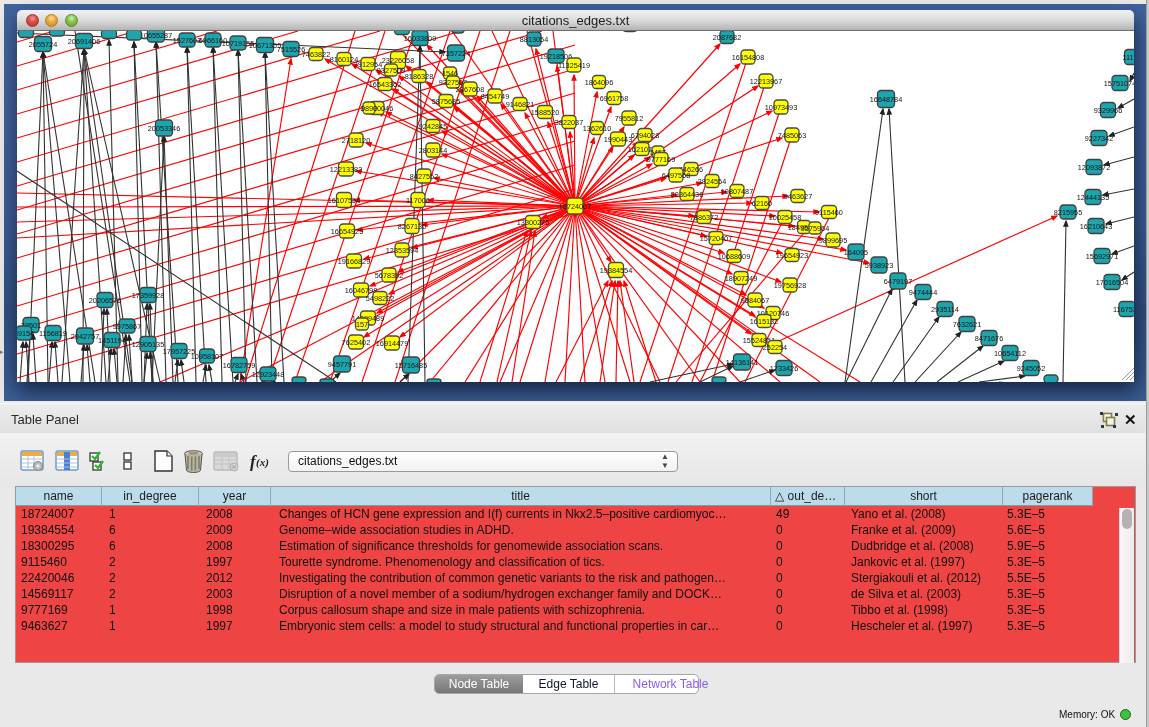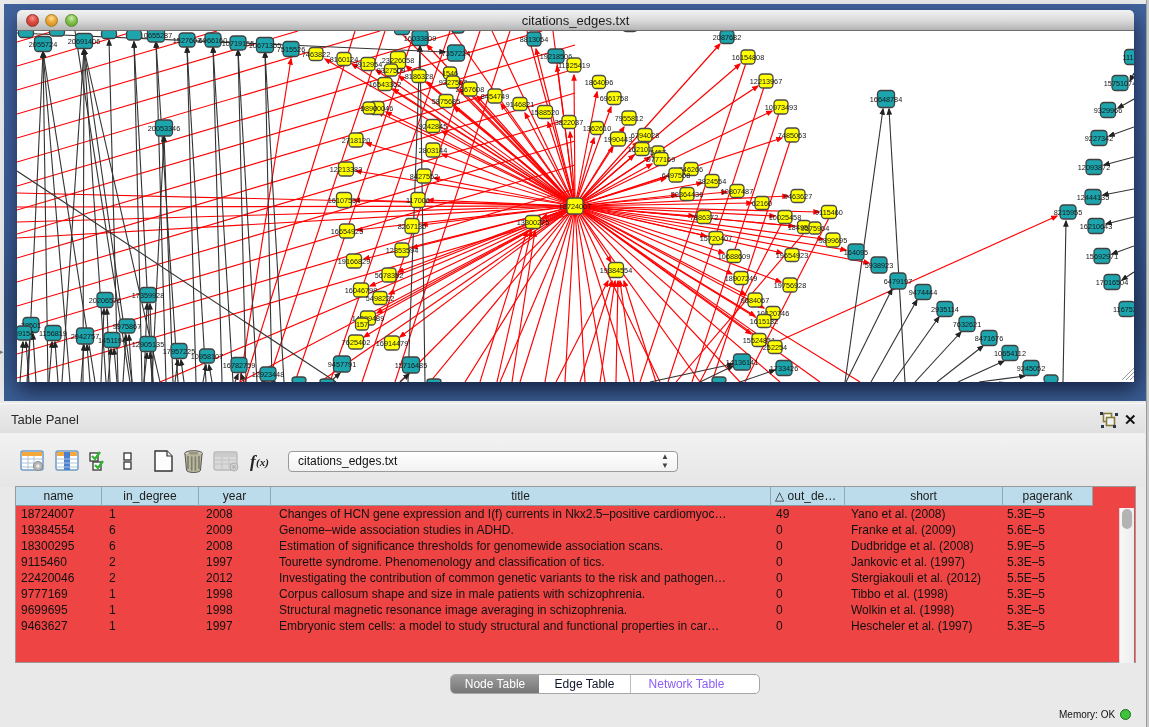--- a/index.html
+++ b/index.html
@@ -30,21 +30,21 @@
 #thead{position:absolute;left:0;top:0;height:19px;width:1077px;display:flex;background:#bcdcec;border-bottom:1px solid #8899a0}
 #thead div{border-right:1px solid #90a8b4;font-size:12px;color:#1c1c1c;text-align:center;line-height:18px;height:19px}
 .h0{width:86px}.h1{width:97px}.h2{width:72px}.h3{width:500px}.h4{width:74px;text-align:left!important;padding-left:4px}.h5{width:158px}.h6{width:90px}
 #tbody{position:absolute;left:0;top:20px;width:1119px}
 .tr{height:16px;white-space:nowrap;font-size:12px;color:#111}
 .tr span{display:inline-block;overflow:hidden;vertical-align:top;line-height:15px}
 .c0{width:86px;padding-left:5px}.c1{width:97px;padding-left:7px}.c2{width:72px;padding-left:7px}.c3{width:500px;padding-left:8px}
 .c4{width:74px;padding-left:5px}.c5{width:158px;padding-left:6px}.c6{width:90px;padding-left:4px}
 #vsb{position:absolute;left:1103px;top:21px;width:15px;height:155px;background:linear-gradient(to right,#f7f7f7,#ededed);border-left:1px solid #d8d8d8}
 #vsb .th{position:absolute;left:2px;top:1px;width:10px;height:20px;border-radius:5px;background:#b3b3b3}
-#tabs{position:absolute;left:450px;top:273px;width:310px;height:20px;border:1px solid #a6a6a6;border-radius:5px;background:#fff;font-size:12px}
+#tabs{position:absolute;left:434px;top:273px;width:265px;height:20px;border:1px solid #a6a6a6;border-radius:5px;background:#fff;font-size:12px}
 #tabs div{position:absolute;top:0;height:18px;line-height:18px;text-align:center}
 #seg1{left:0;width:88px;background:linear-gradient(to bottom,#9d9d9d,#767676);color:#fff;border-radius:4px 0 0 4px}
 #seg2{left:88px;width:92px;color:#0f172a;border-right:1px solid #bbb}
 #seg3{left:180px;width:111px;color:#8b5cf6}
 #mem{position:absolute;left:1059px;top:308px;font-size:10px;color:#111}
 #memdot{position:absolute;left:1120px;top:308px;width:11px;height:11px;border-radius:50%;background:#3ec43a;border:1.5px solid #1d661c}
 #lnub{position:absolute;left:0px;top:348px;width:4px;height:9px;font-size:7px;color:#777}
 #nub{position:absolute;left:570px;top:402px;width:11px;height:5px;border:1.5px solid #8a8a8a;border-bottom:none;border-radius:6px 6px 0 0;background:#ececec}
 </style></head><body>
 <div id="app">
@@ -647,22 +647,22 @@
           <div class="h4">△ out_de…</div>
           <div class="h5">short</div>
           <div class="h6">pagerank</div>
         </div>
      <div id="tbody">
 <div class="tr"><span class="c0">18724007</span><span class="c1">1</span><span class="c2">2008</span><span class="c3">Changes of HCN gene expression and I(f) currents in Nkx2.5–positive cardiomyoc…</span><span class="c4">49</span><span class="c5">Yano et al. (2008)</span><span class="c6">5.3E–5</span></div>
 <div class="tr"><span class="c0">19384554</span><span class="c1">6</span><span class="c2">2009</span><span class="c3">Genome–wide association studies in ADHD.</span><span class="c4">0</span><span class="c5">Franke et al. (2009)</span><span class="c6">5.6E–5</span></div>
 <div class="tr"><span class="c0">18300295</span><span class="c1">6</span><span class="c2">2008</span><span class="c3">Estimation of significance thresholds for genomewide association scans.</span><span class="c4">0</span><span class="c5">Dudbridge et al. (2008)</span><span class="c6">5.9E–5</span></div>
 <div class="tr"><span class="c0">9115460</span><span class="c1">2</span><span class="c2">1997</span><span class="c3">Tourette syndrome. Phenomenology and classification of tics.</span><span class="c4">0</span><span class="c5">Jankovic et al. (1997)</span><span class="c6">5.3E–5</span></div>
 <div class="tr"><span class="c0">22420046</span><span class="c1">2</span><span class="c2">2012</span><span class="c3">Investigating the contribution of common genetic variants to the risk and pathogen…</span><span class="c4">0</span><span class="c5">Stergiakouli et al. (2012)</span><span class="c6">5.5E–5</span></div>
+<div class="tr"><span class="c0">14569117</span><span class="c1">2</span><span class="c2">2003</span><span class="c3">Disruption of a novel member of a sodium/hydrogen exchanger family and DOCK…</span><span class="c4">0</span><span class="c5">de Silva et al. (2003)</span><span class="c6">5.3E–5</span></div>
 <div class="tr"><span class="c0">9777169</span><span class="c1">1</span><span class="c2">1998</span><span class="c3">Corpus callosum shape and size in male patients with schizophrenia.</span><span class="c4">0</span><span class="c5">Tibbo et al. (1998)</span><span class="c6">5.3E–5</span></div>
-<div class="tr"><span class="c0">9699695</span><span class="c1">1</span><span class="c2">1998</span><span class="c3">Structural magnetic resonance image averaging in schizophrenia.</span><span class="c4">0</span><span class="c5">Wolkin et al. (1998)</span><span class="c6">5.3E–5</span></div>
 <div class="tr"><span class="c0">9463627</span><span class="c1">1</span><span class="c2">1997</span><span class="c3">Embryonic stem cells: a model to study structural and functional properties in car…</span><span class="c4">0</span><span class="c5">Hescheler et al. (1997)</span><span class="c6">5.3E–5</span></div>
      </div>
      <div id="vsb">
           <div class="th"></div>
         </div>
    </div>
    <div id="tabs">
         <div id="seg1">Node Table</div>
         <div id="seg2">Edge Table</div>
         <div id="seg3">Network Table</div>

